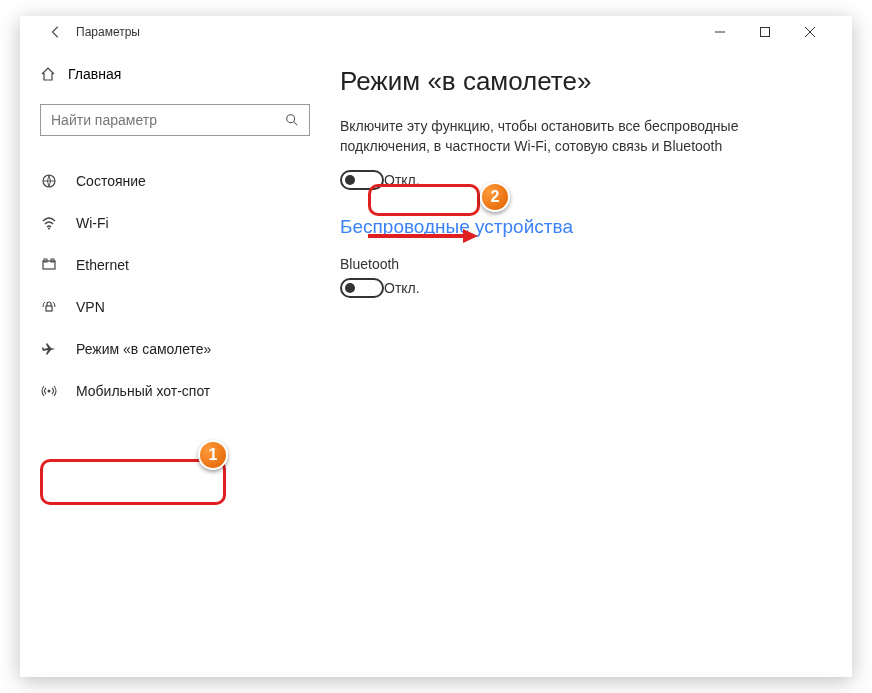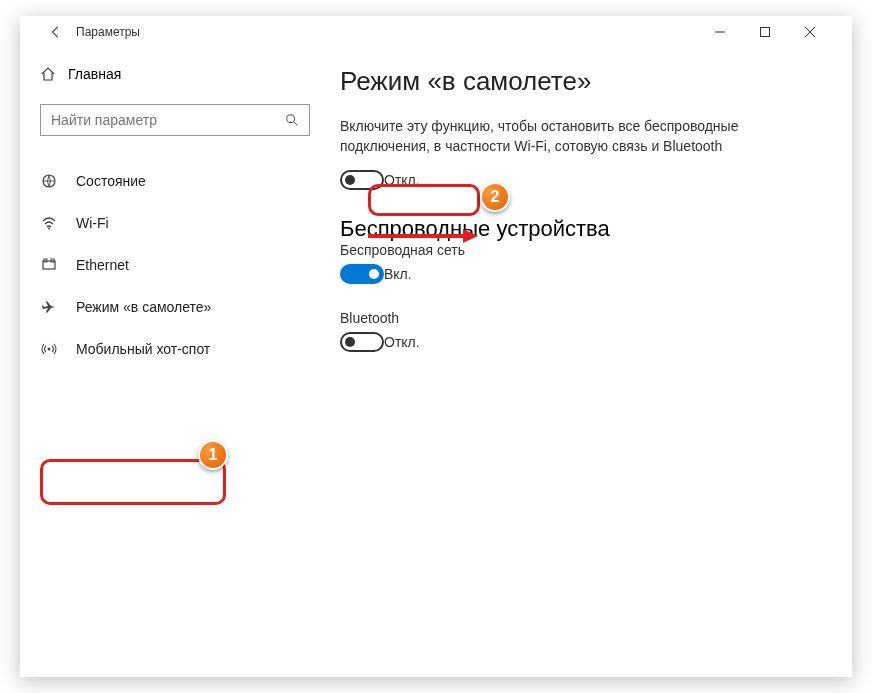--- a/index.html
+++ b/index.html
@@ -127,23 +127,24 @@
       line-height: 1.4;
       max-width: 420px;
       margin-bottom: 14px;
     }
     .toggle-row {
       display: flex;
       align-items: center;
       margin-bottom: 26px;
     }
     .subsection {
-      font-size: 22px;
+      font-size: 19px;
       font-weight: 400;
-      color: #000000;
+      margin-bottom: 18px;
+      color: #3b82f6;
     }
     .setting-label {
       font-size: 14px;
       color: #333;
       margin-bottom: 6px;
     }
     .setting-block {
       margin-bottom: 20px;
     }
     .toggle {
@@ -292,20 +293,30 @@
           <svg width="16" height="16" viewBox="0 0 16 16">
               <rect x="2" y="4" width="12" height="8" stroke="#444" stroke-width="1.2" fill="none"></rect>
               <rect x="3" y="2" width="3" height="3" stroke="#444" stroke-width="1" fill="none"></rect>
               <rect x="10" y="2" width="3" height="3" stroke="#444" stroke-width="1" fill="none"></rect>
             </svg>
         </span>
         <span>Ethernet</span>
       </div>
 
 
+      <div class="nav-item">
+        <span class="icon">
+          <svg width="16" height="16" viewBox="0 0 16 16">
+              <rect x="5" y="7" width="6" height="5" stroke="#444" stroke-width="1.2" fill="none"></rect>
+              <path d="M6 7 V5 Q6 3 8 3 Q10 3 10 5 V7" stroke="#444" stroke-width="1.2" fill="none"></path>
+              <path d="M2 8 Q2 4 4 3 M14 8 Q14 4 12 3" stroke="#444" stroke-width="1" fill="none"></path>
+            </svg>
+        </span>
+        <span>VPN</span>
+      </div>
 
       <div class="nav-item">
         <span class="icon">
           <svg width="16" height="16" viewBox="0 0 16 16">
               <path d="M14 8 L10 7 L6 2 L5 3 L7 7 L3 8 L2 6 L1 7 L2 10 L7 9 L5 13 L6 14 L10 9 L14 8 Z" fill="#444"></path>
             </svg>
         </span>
         <span>Режим «в самолете»</span>
       </div>
 
@@ -325,27 +336,20 @@
       <h1 class="page-title">Режим «в самолете»</h1>
       <p class="desc">Включите эту функцию, чтобы остановить все беспроводные подключения, в частности Wi-Fi, сотовую связь и Bluetooth</p>
 
       <div class="toggle-row">
         <span class="toggle off"></span>
         <span class="toggle-label">Откл.</span>
       </div>
 
       <h2 class="subsection">Беспроводные устройства</h2>
 
-      <div class="setting-block">
-        <div class="setting-label">Беспроводная сеть</div>
-        <div class="toggle-row">
-          <span class="toggle on"></span>
-          <span class="toggle-label">Вкл.</span>
-        </div>
-      </div>
 
       <div class="setting-block">
         <div class="setting-label">Bluetooth</div>
         <div class="toggle-row">
           <span class="toggle off"></span>
           <span class="toggle-label">Откл.</span>
         </div>
       </div>
     </div>
   </div>

